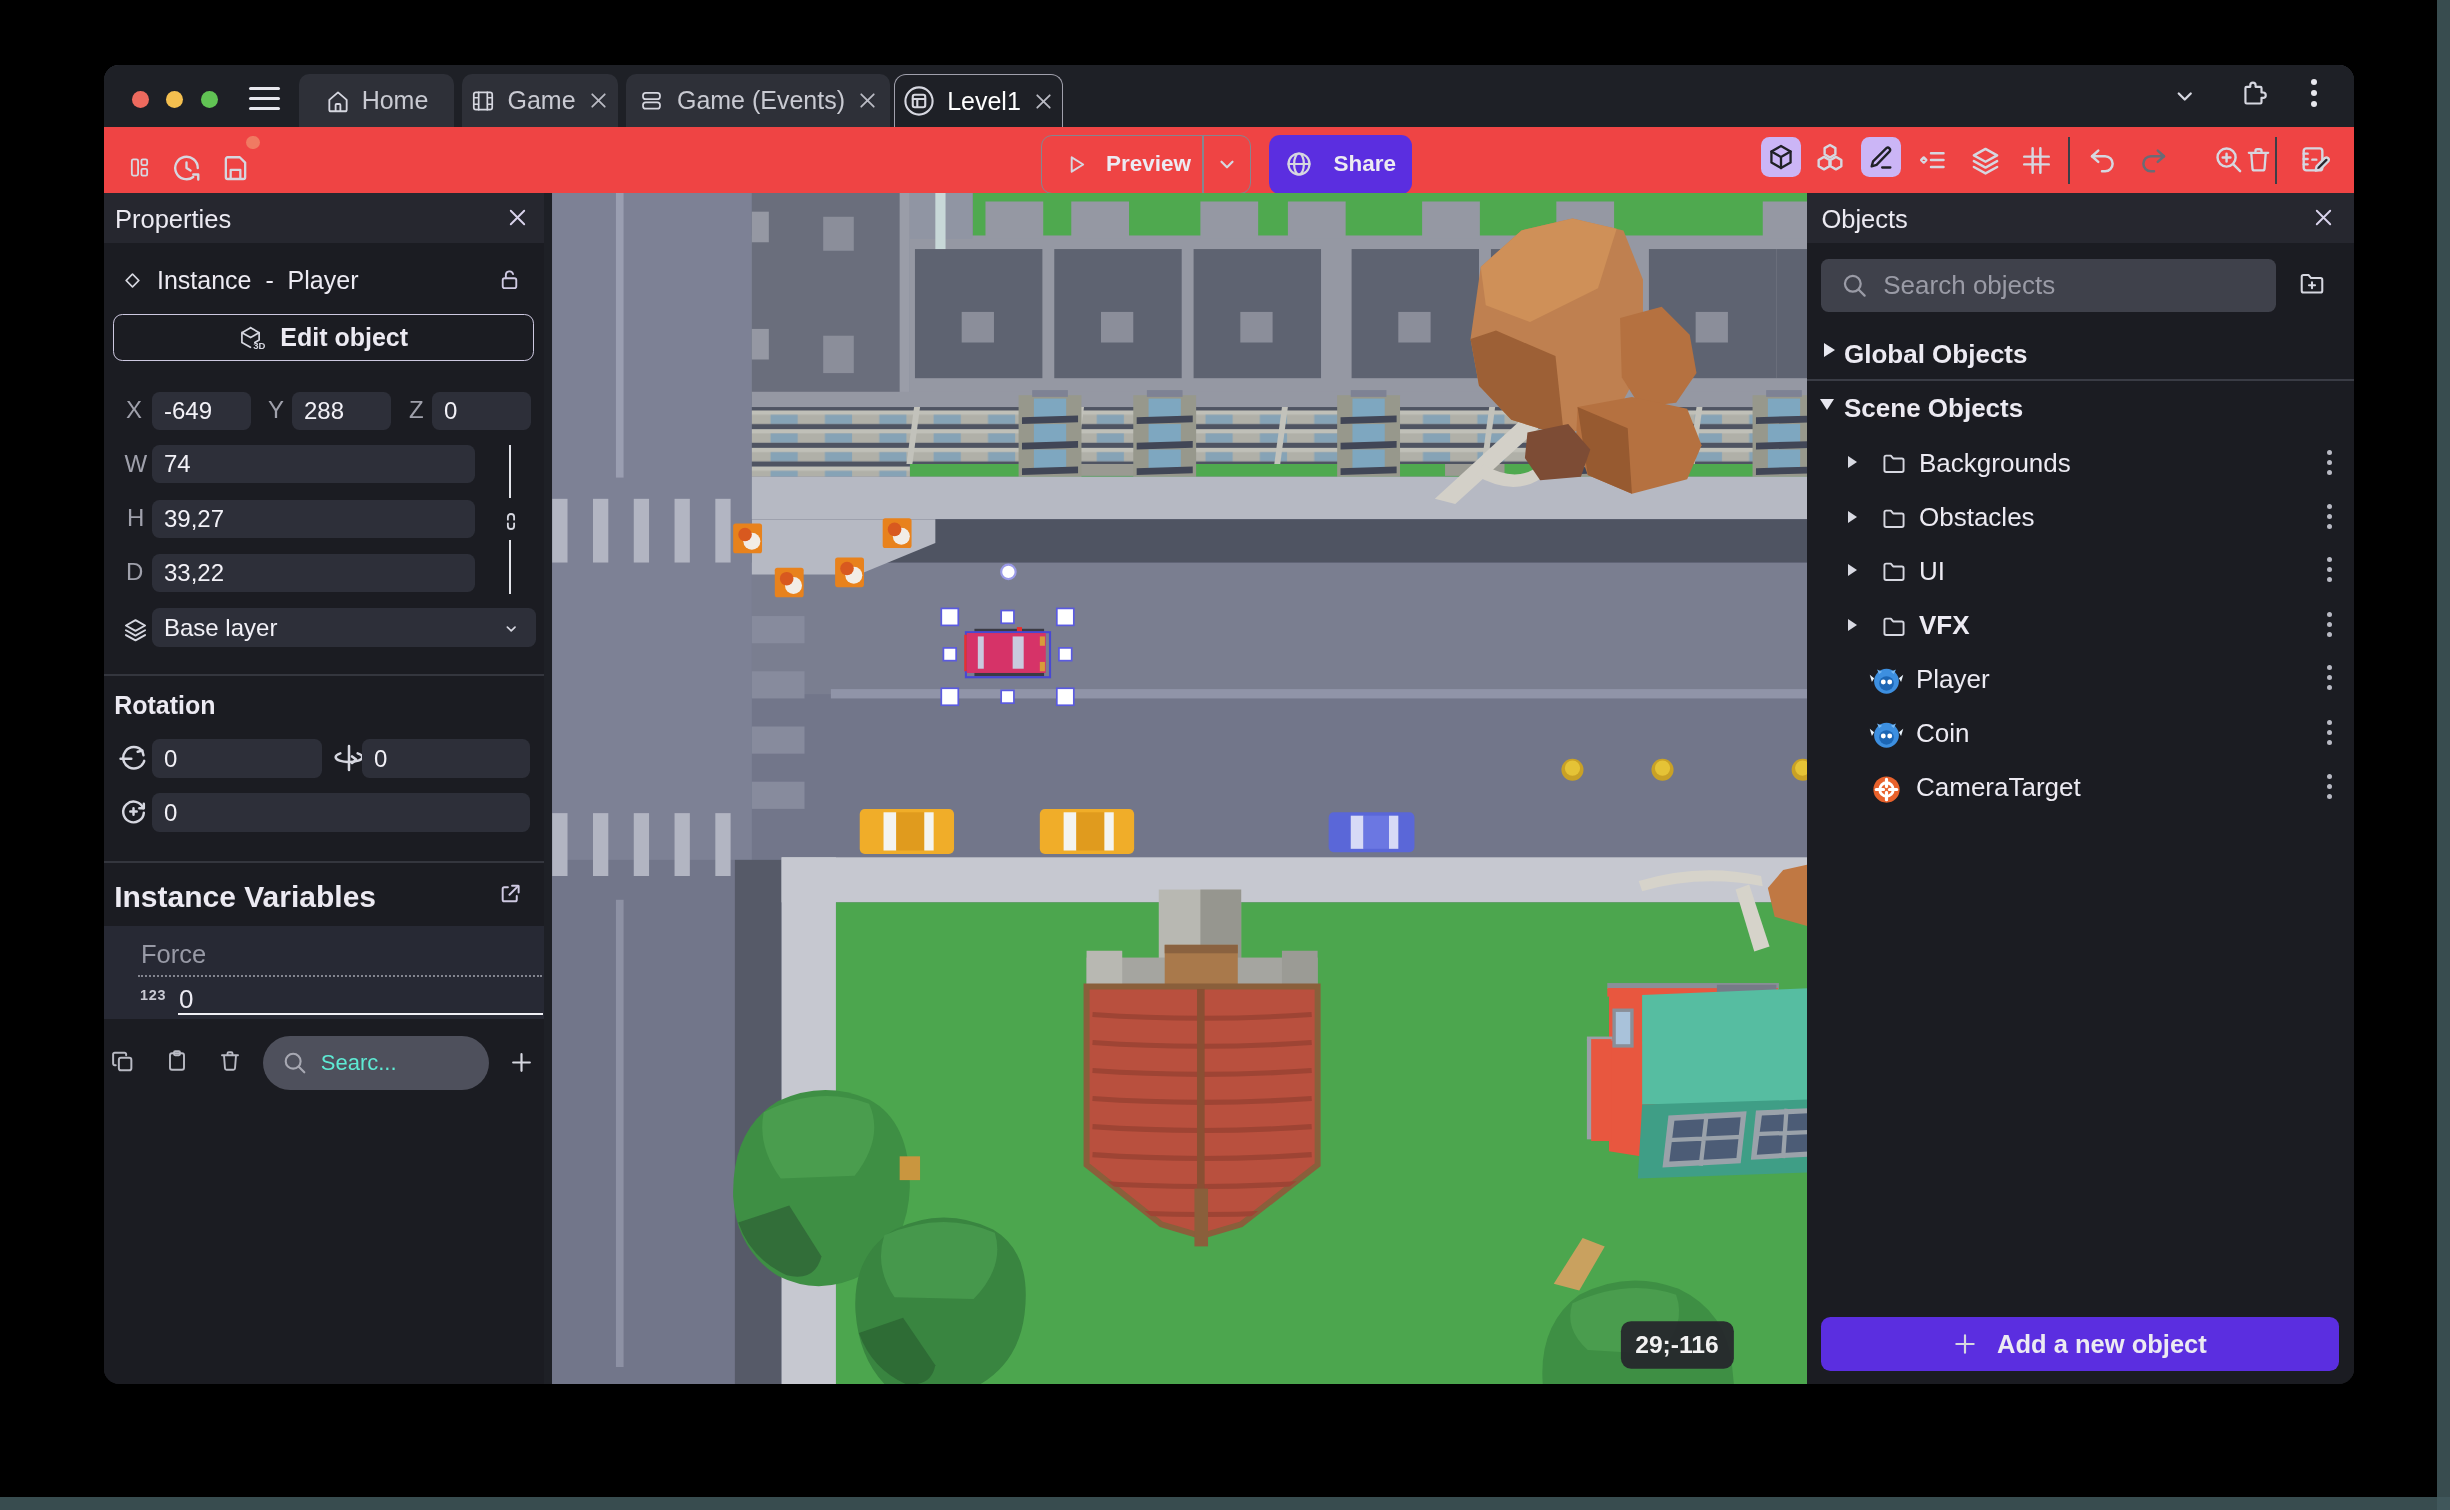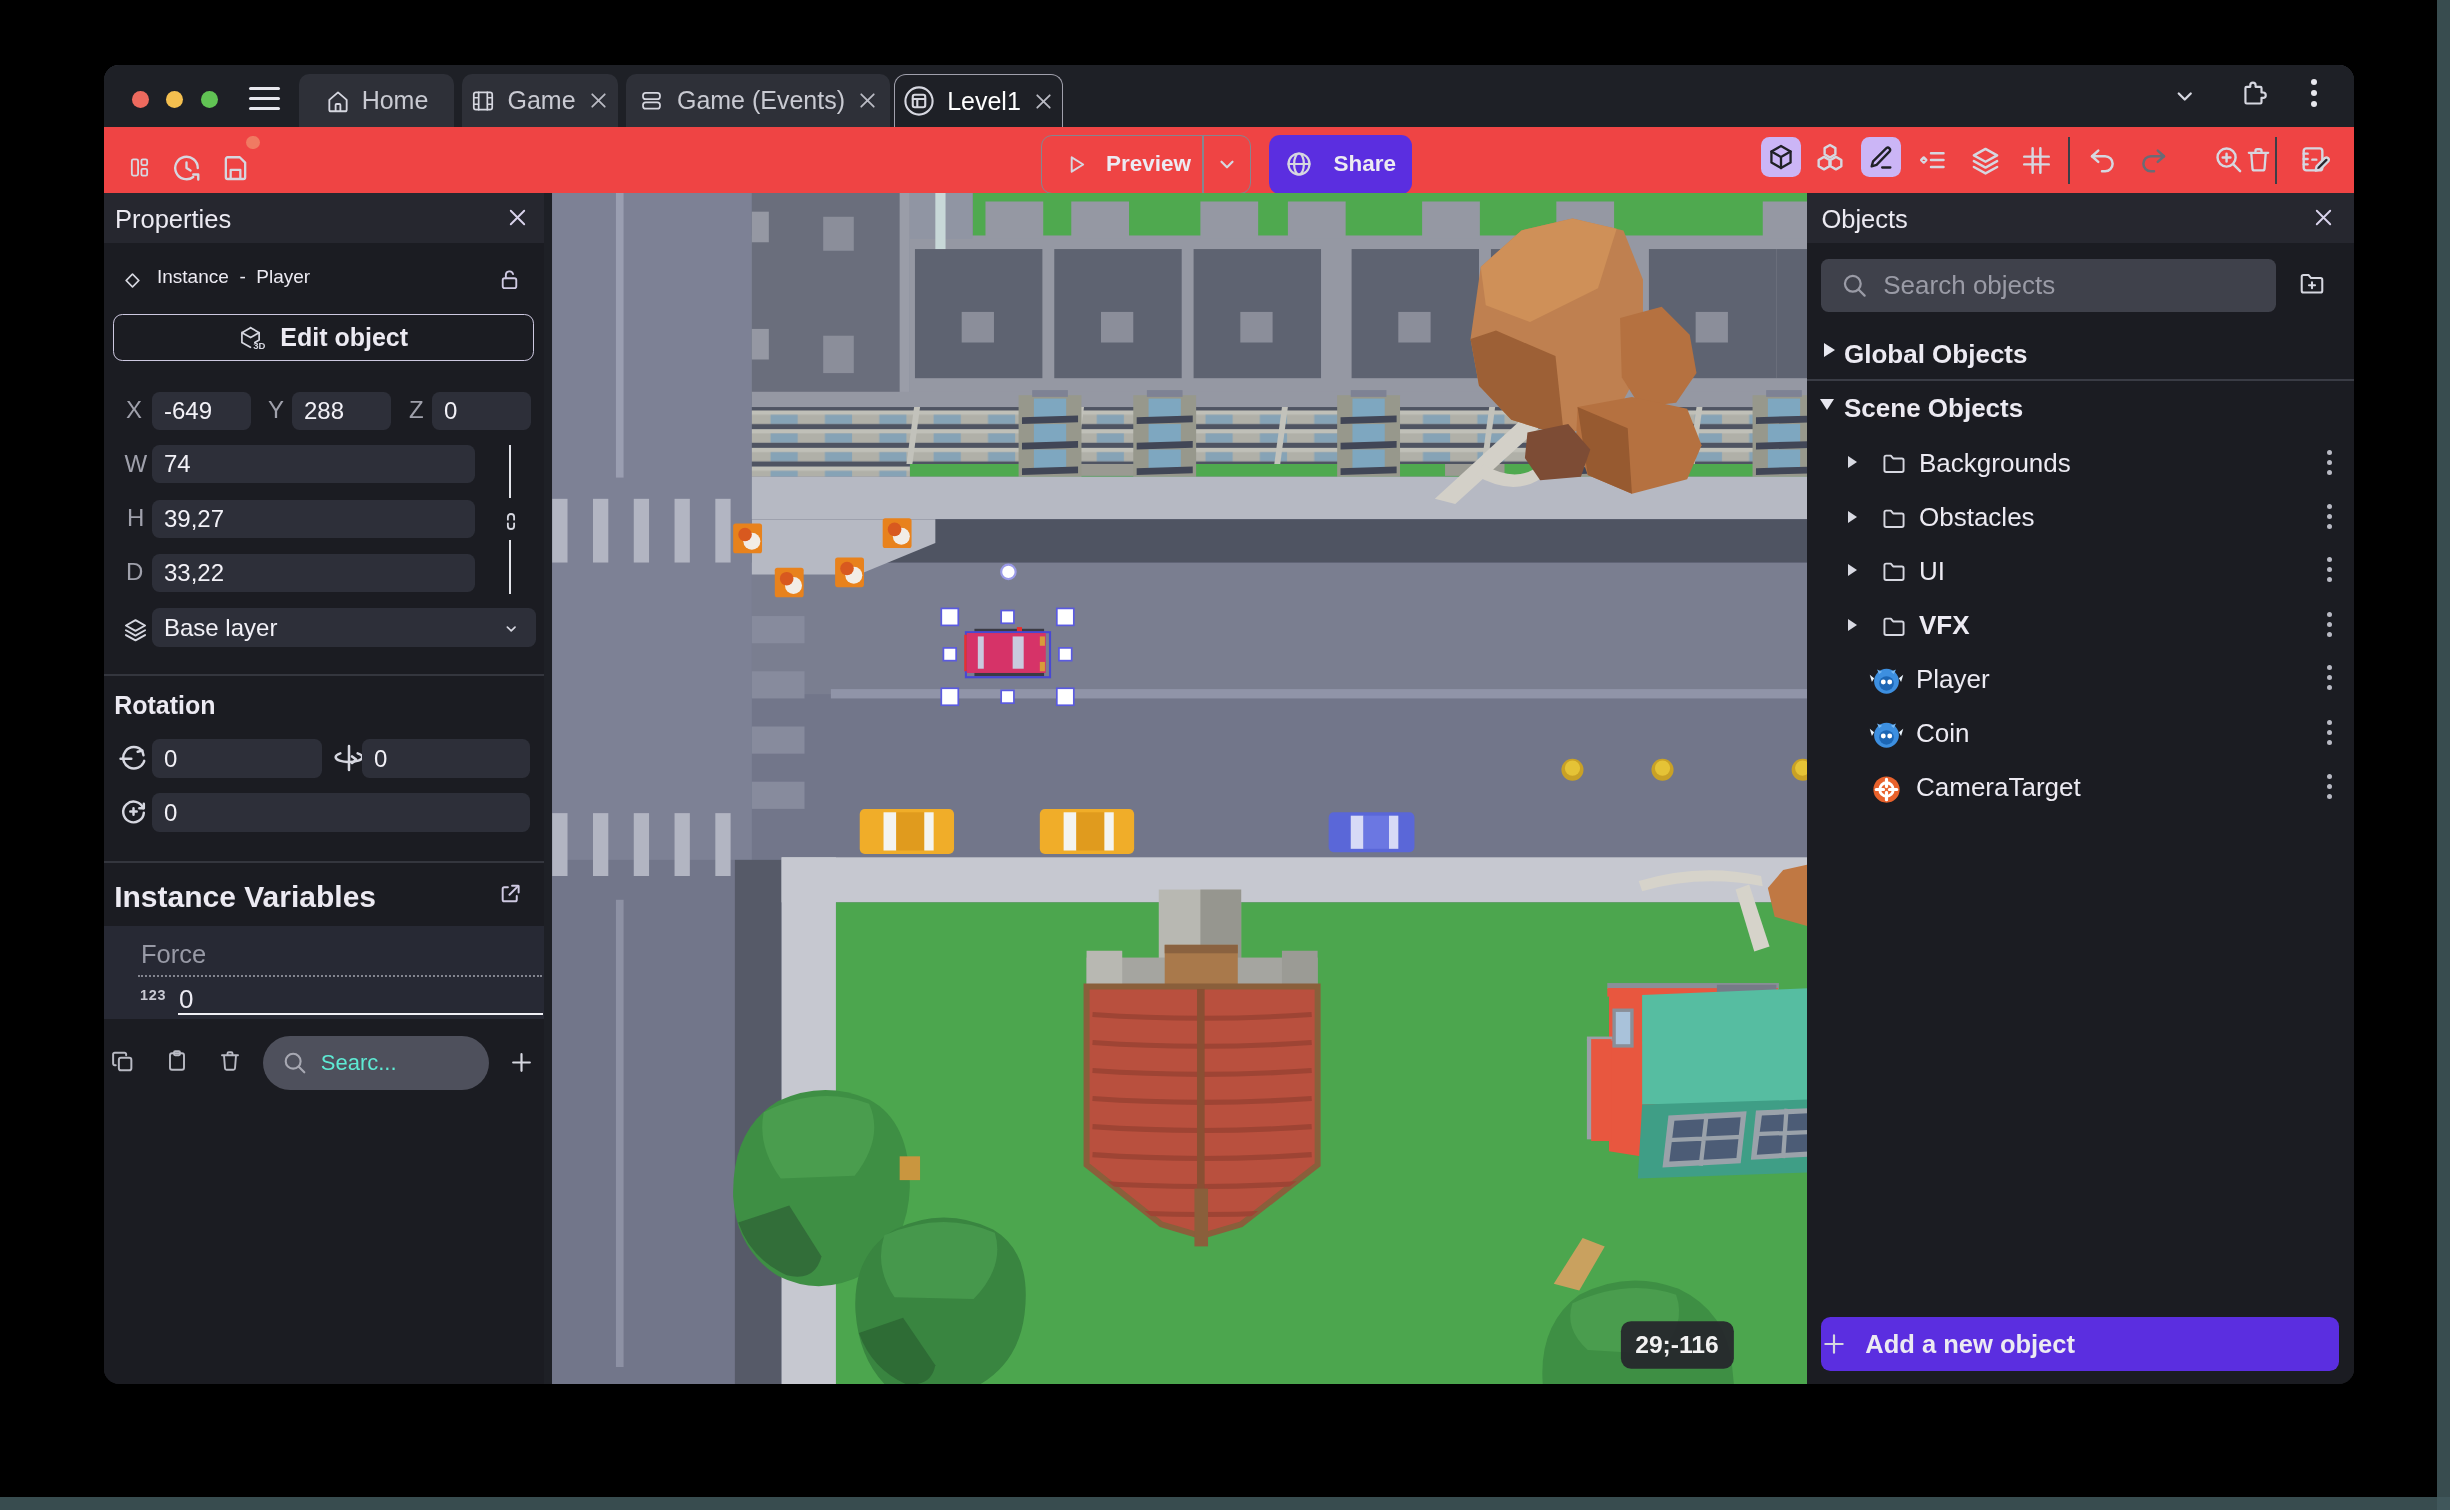--- a/index.html
+++ b/index.html
@@ -188,21 +188,21 @@
 </div>
 <div class="panel" style="left:0;width:440px">
       <div class="phead"></div>
       <div class="abs" style="left:11px;top:12px;"><span class="txt" style="font-size:25.5px">Properties</span></div>
 <div class="abs" style="left:402px;top:12.7px;"><svg width="23" height="23" viewBox="0 0 24 24" class="ic" style="stroke-width:2.0;stroke:#d9d3ec">
           <path d="M5 5l14 14M19 5L5 19"></path>
         </svg></div>
 <div class="abs" style="left:17px;top:76px;"><svg width="23" height="23" viewBox="0 0 24 24" class="ic" style="stroke-width:1.8;">
           <rect x="7.3" y="7.3" width="9.4" height="9.4" transform="rotate(45 12 12)"></rect>
         </svg></div>
-<div class="abs" style="left:53px;top:73px;"><span class="txt" style="font-size:19px">Instance&nbsp;&nbsp;-&nbsp;&nbsp;Player</span></div>
+<div class="abs" style="left:53px;top:73px;"><span class="txt" style="font-size:25px">Instance&nbsp;&nbsp;-&nbsp;&nbsp;Player</span></div>
 <div class="abs" style="left:393px;top:74px;"><svg width="25" height="25.5" viewBox="0 0 24 24" class="ic" style="stroke-width:1.8;stroke:#cfc9e2">
           <rect x="5.5" y="10.5" width="13" height="9.5" rx="1.8"></rect>
           <path d="M8.5 10.5V7.5a3.5 3.5 0 0 1 6.9-.9"></path>
         </svg></div>
 <div class="abs" style="left:9.3px;top:121px;">
         <div style="width:421px;height:47px;border:1.7px solid #cdc8e0;border-radius:9.3px;display:flex;align-items:center;justify-content:center;gap:15.3px">
           <svg width="25.5" height="25.5" viewBox="0 0 24 24" class="ic" style="stroke-width:1.6;">
             <path d="M11 2.6l8 4.6v7l-4 2.3" transform="translate(-1,0)"></path>
             <path d="M2.8 7.2L11 2.6M2.8 7.2v9.2l8 4.6M2.8 7.2L11 11.8l8-4.6" transform="translate(-1,0)"></path>
             <text x="12.5" y="23" style="font-size:9px;fill:#d6d7e0;stroke:none;font-weight:bold">3D</text>
@@ -648,21 +648,21 @@
         </svg></div>
 <div class="abs" style="left:109px;top:579px;"><span class="txt" style="font-size:26px">CameraTarget</span></div>
 <div class="abs" style="left:520px;top:581px;">
         <div style="display:flex;flex-direction:column;gap:4.7px">
           <div style="width:5.1px;height:5.1px;border-radius:50%;background:#b9bac4"></div>
           <div style="width:5.1px;height:5.1px;border-radius:50%;background:#b9bac4"></div>
           <div style="width:5.1px;height:5.1px;border-radius:50%;background:#b9bac4"></div>
         </div>
       </div>
 <div class="abs" style="left:13.6px;top:1124px;">
-        <div style="width:518px;height:54px;background:#5b2ee0;border-radius:9.3px;display:flex;align-items:center;gap:18.7px">
+        <div style="width:518px;height:54px;background:#5b2ee0;border-radius:9.3px;display:flex;align-items:center;justify-content:center;gap:18.7px">
           <svg width="26" height="26" viewBox="0 0 24 24" class="ic" style="stroke-width:2.0;">
             <path d="M12 4v16M4 12h16"></path>
           </svg>
           <span class="txt b" style="font-size:25.5px">Add a new object</span>
         </div>
       </div>
 </div>
 </div>
 
 </body></html>

